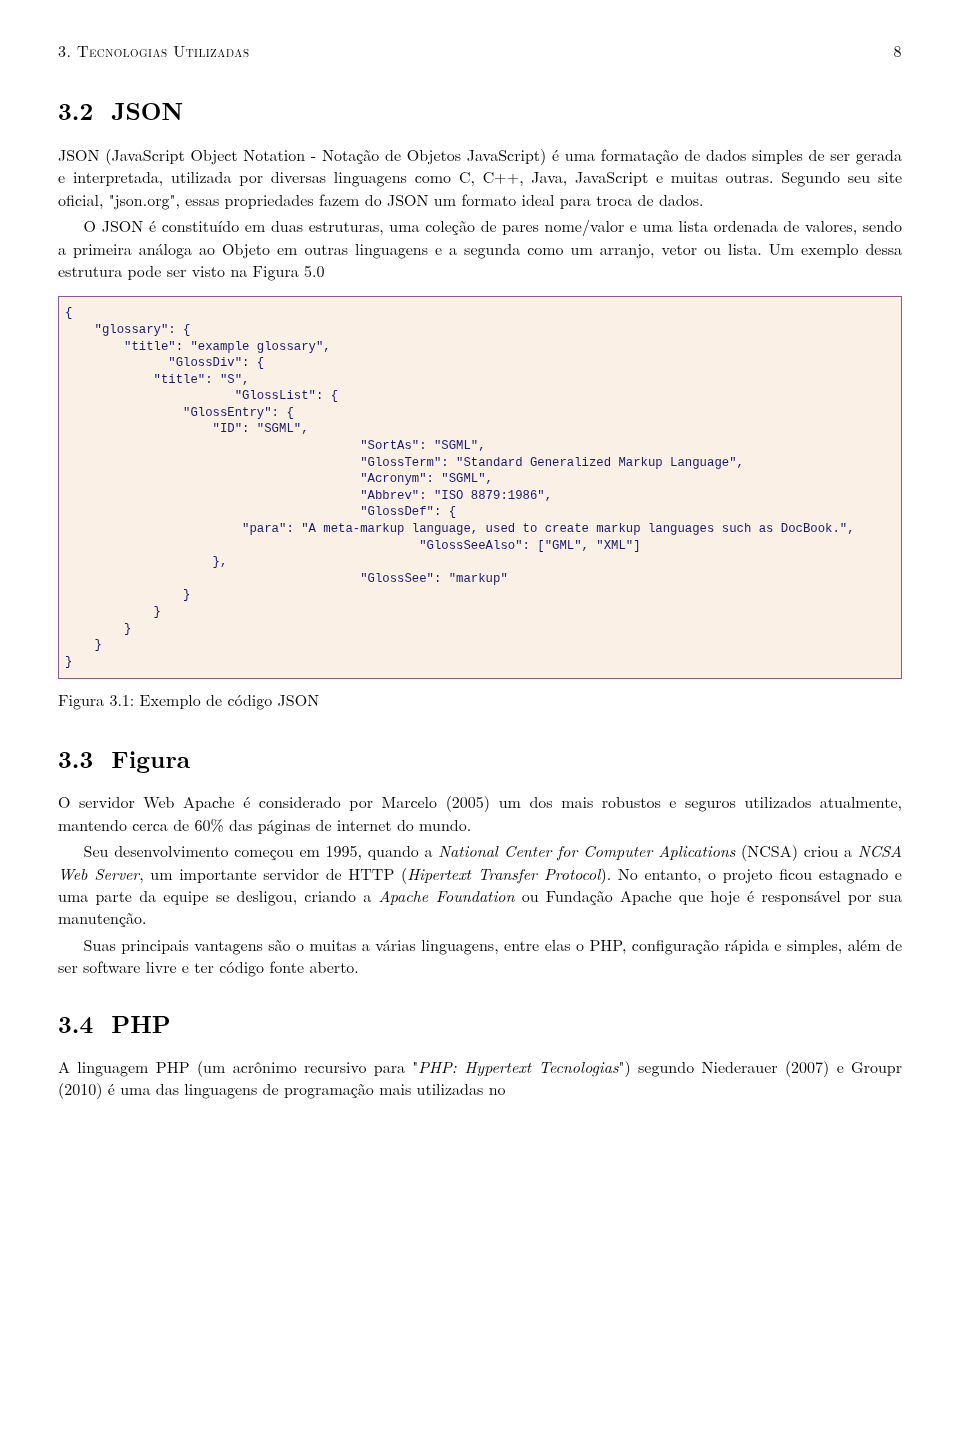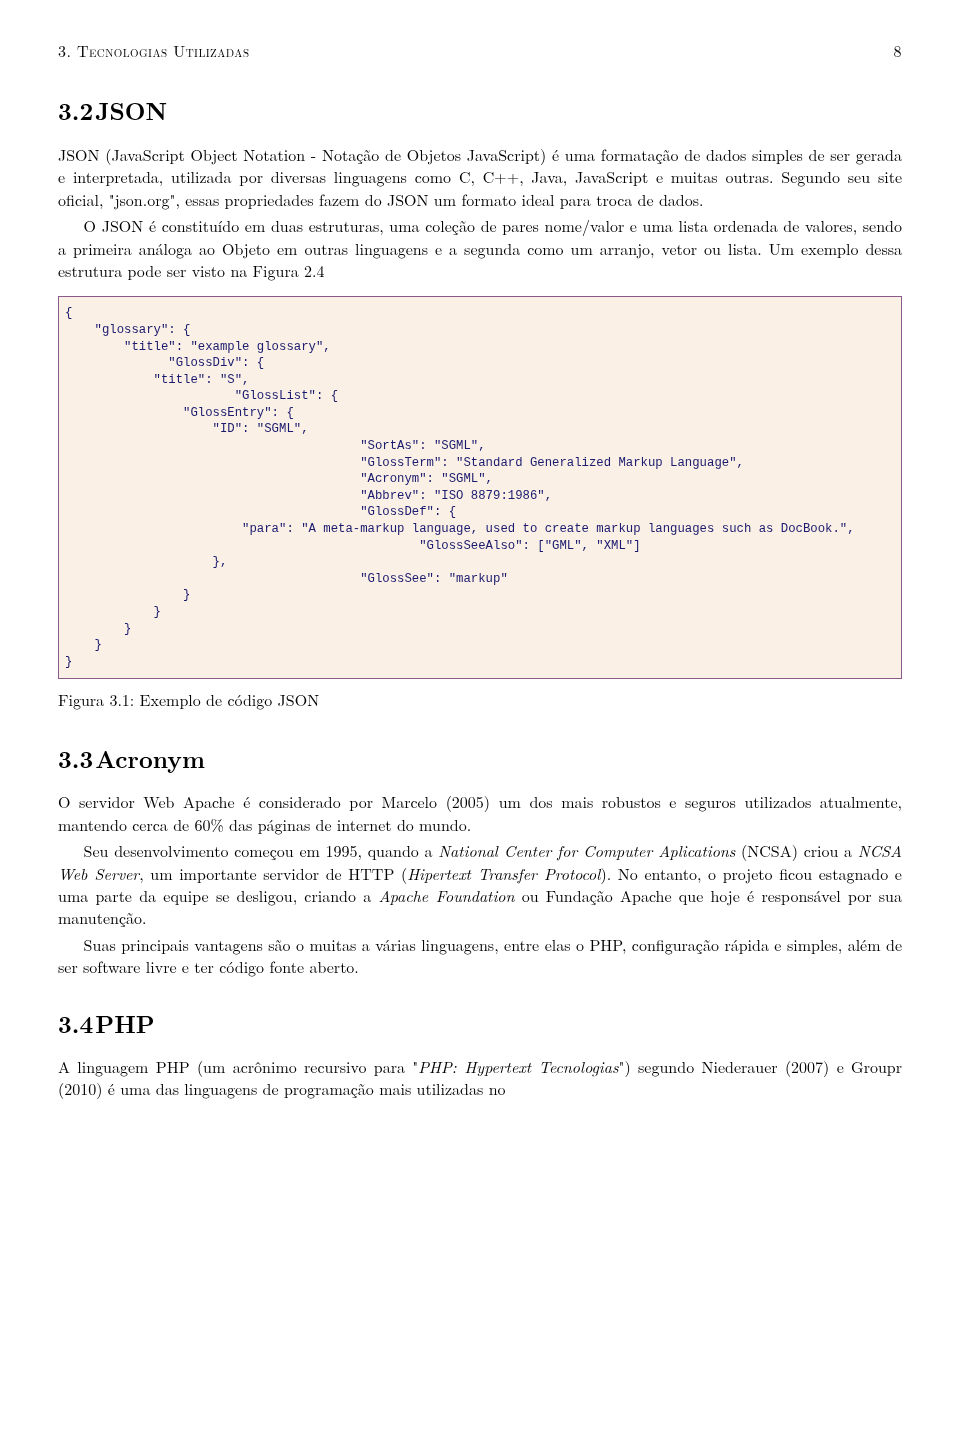--- a/index.html
+++ b/index.html
@@ -21,21 +21,21 @@
     justify-content: space-between;
     margin-bottom: 32px;
   }
   .section-heading {
     font-size: 24px;
     font-weight: bold;
     margin-top: 28px;
     margin-bottom: 16px;
   }
   .section-number {
-    margin-right: 2px;
+    margin-right: 18px;
   }
   p {
     margin: 0 0 4px 0;
     text-align: justify;
   }
   p.indent {
     text-indent: 1.6em;
   }
   .code-figure {
     background: #faf0e6;
@@ -64,21 +64,21 @@
 <div class="header-line">
   <span>3. Tecnologias Utilizadas</span>
   <span>8</span>
 </div>
 
 <div class="section-heading">
   <span class="section-number">3.2</span><span>JSON</span>
 </div>
 
 <p>JSON (JavaScript Object Notation - Notação de Objetos JavaScript) é uma formatação de dados simples de ser gerada e interpretada, utilizada por diversas linguagens como C, C++, Java, JavaScript e muitas outras. Segundo seu site oficial, "json.org", essas propriedades fazem do JSON um formato ideal para troca de dados.</p>
-<p class="indent">O JSON é constituído em duas estruturas, uma coleção de pares nome/valor e uma lista ordenada de valores, sendo a primeira análoga ao Objeto em outras linguagens e a segunda como um arranjo, vetor ou lista. Um exemplo dessa estrutura pode ser visto na Figura 2.4</p>
+<p class="indent">O JSON é constituído em duas estruturas, uma coleção de pares nome/valor e uma lista ordenada de valores, sendo a primeira análoga ao Objeto em outras linguagens e a segunda como um arranjo, vetor ou lista. Um exemplo dessa estrutura pode ser visto na Figura 5.0</p>
 
 <div class="code-figure">{
     "glossary": {
         "title": "example glossary",
               "GlossDiv": {
             "title": "S",
                        "GlossList": {
                 "GlossEntry": {
                     "ID": "SGML",
                                         "SortAs": "SGML",
@@ -92,21 +92,21 @@
                                         "GlossSee": "markup"
                 }
             }
         }
     }
 }</div>
 
 <div class="figure-caption">Figura 3.1: Exemplo de código JSON</div>
 
 <div class="section-heading">
-  <span class="section-number">3.3</span><span>Acronym</span>
+  <span class="section-number">3.3</span><span>Figura</span>
 </div>
 
 <p>O servidor Web Apache é considerado por Marcelo (2005) um dos mais robustos e seguros utilizados atualmente, mantendo cerca de 60% das páginas de internet do mundo.</p>
 <p class="indent">
   <span>Seu desenvolvimento começou em 1995, quando a </span><span class="italic">National Center for Computer Aplications</span><span> (NCSA) criou a </span><span class="italic">NCSA Web Server</span><span>, um importante servidor de HTTP (</span><span class="italic">Hipertext Transfer Protocol</span><span>). No entanto, o projeto ficou estagnado e uma parte da equipe se desligou, criando a </span><span class="italic">Apache Foundation</span><span> ou Fundação Apache que hoje é responsável por sua manutenção.</span>
 </p>
 <p class="indent">Suas principais vantagens são o muitas a várias linguagens, entre elas o PHP, configuração rápida e simples, além de ser software livre e ter código fonte aberto.</p>
 
 <div class="section-heading">
   <span class="section-number">3.4</span><span>PHP</span>

